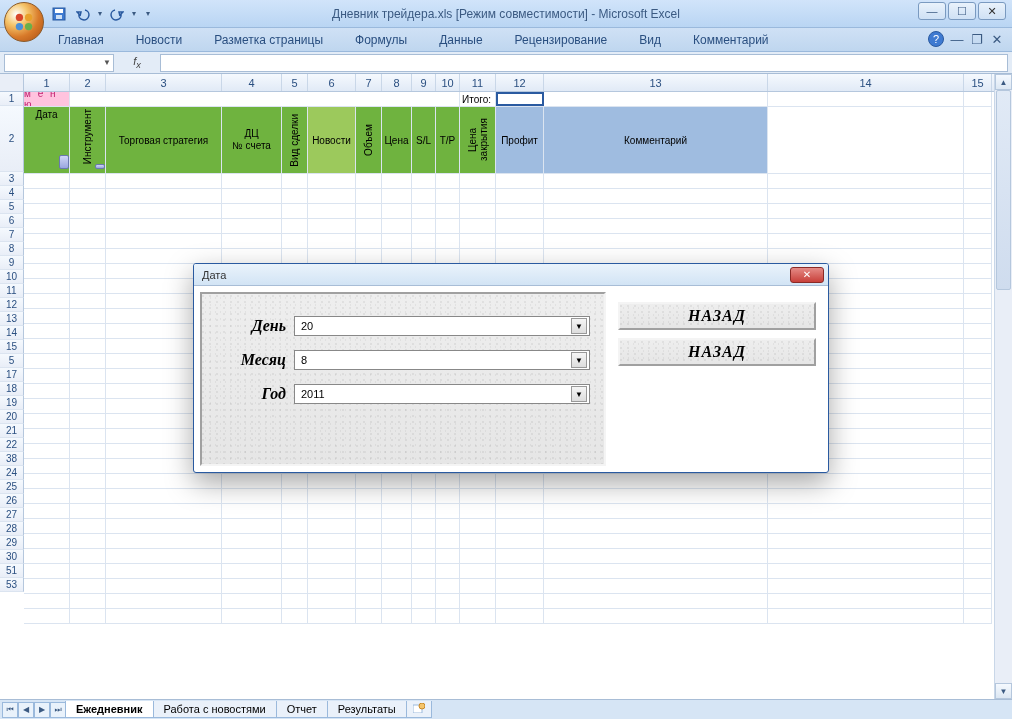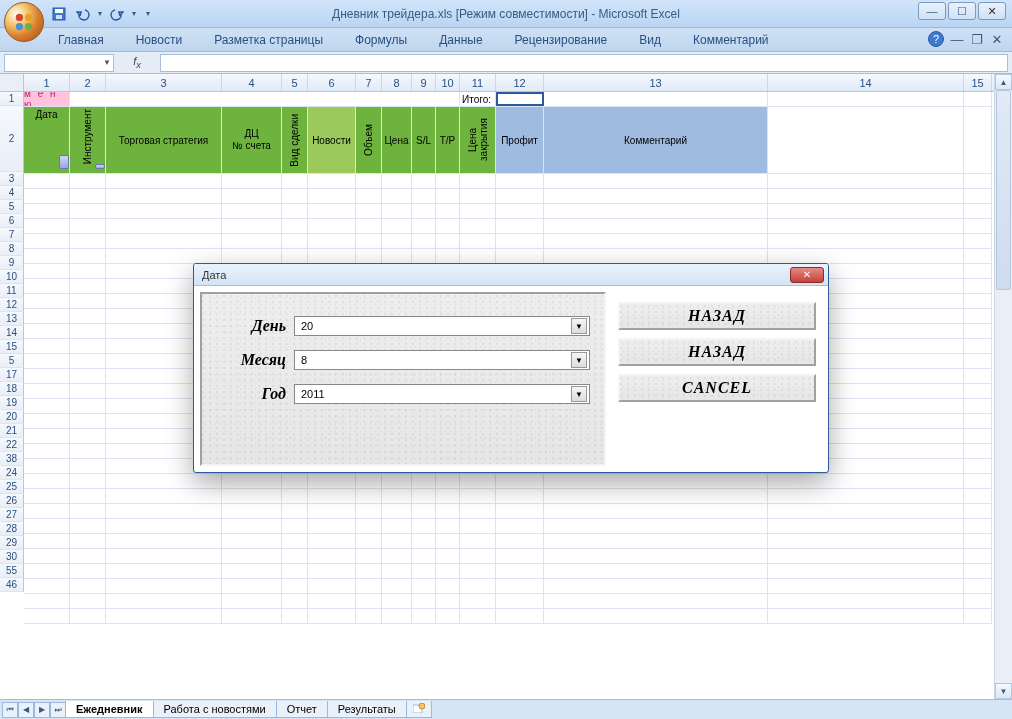--- a/index.html
+++ b/index.html
@@ -255,22 +255,22 @@
       <div class="row-h">21</div>
       <div class="row-h">22</div>
       <div class="row-h">38</div>
       <div class="row-h">24</div>
       <div class="row-h">25</div>
       <div class="row-h">26</div>
       <div class="row-h">27</div>
       <div class="row-h">28</div>
       <div class="row-h">29</div>
       <div class="row-h">30</div>
-      <div class="row-h">55</div>
-      <div class="row-h">46</div>
+      <div class="row-h">51</div>
+      <div class="row-h">53</div>
     </div>
   <div class="grid" id="grid">
       <div class="row">
         <div class="cell menu-cell" style="width: 46px;">м е н ю</div>
         <div class="cell" style="width: 390px;"></div>
         <div class="cell itogo" style="width: 36px;">Итого:</div>
         <div class="cell sel-cell" style="width: 48px;"></div>
         <div class="cell" style="width: 224px;"></div>
         <div class="cell" style="width: 196px;"></div>
         <div class="cell" style="width: 28px;"></div>
@@ -855,21 +855,20 @@
         <label>Год</label>
         <div class="combo">
           <span>2011</span>
           <div class="dd">▼</div>
         </div>
       </div>
     </div>
     <div class="btn-panel">
       <div class="dlg-btn texture">НАЗАД</div>
       <div class="dlg-btn texture">НАЗАД</div>
-      <div class="dlg-btn texture">CANCEL</div>
     </div>
   </div>
 </div>
 
 <div class="sheet-tabs">
   <div class="tab-nav">
     <div class="tn">⏮</div>
     <div class="tn">◀</div>
     <div class="tn">▶</div>
     <div class="tn">⏭</div>

